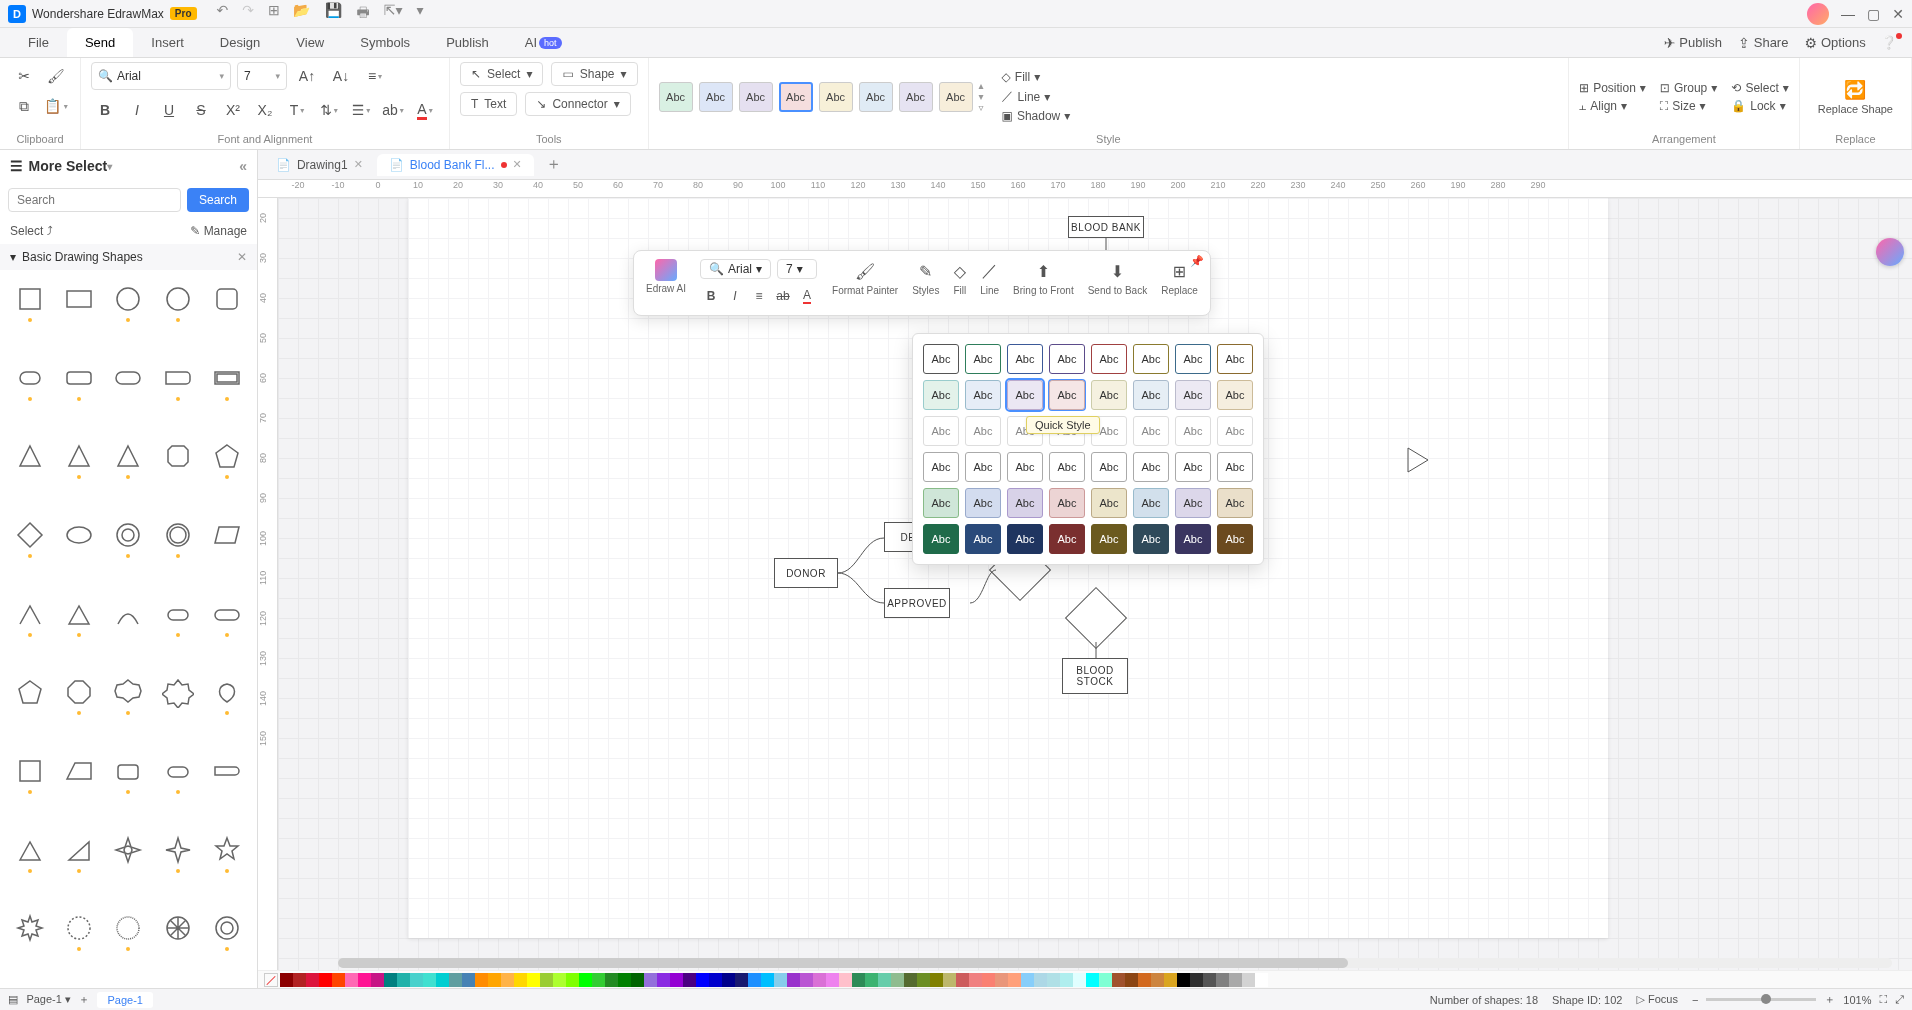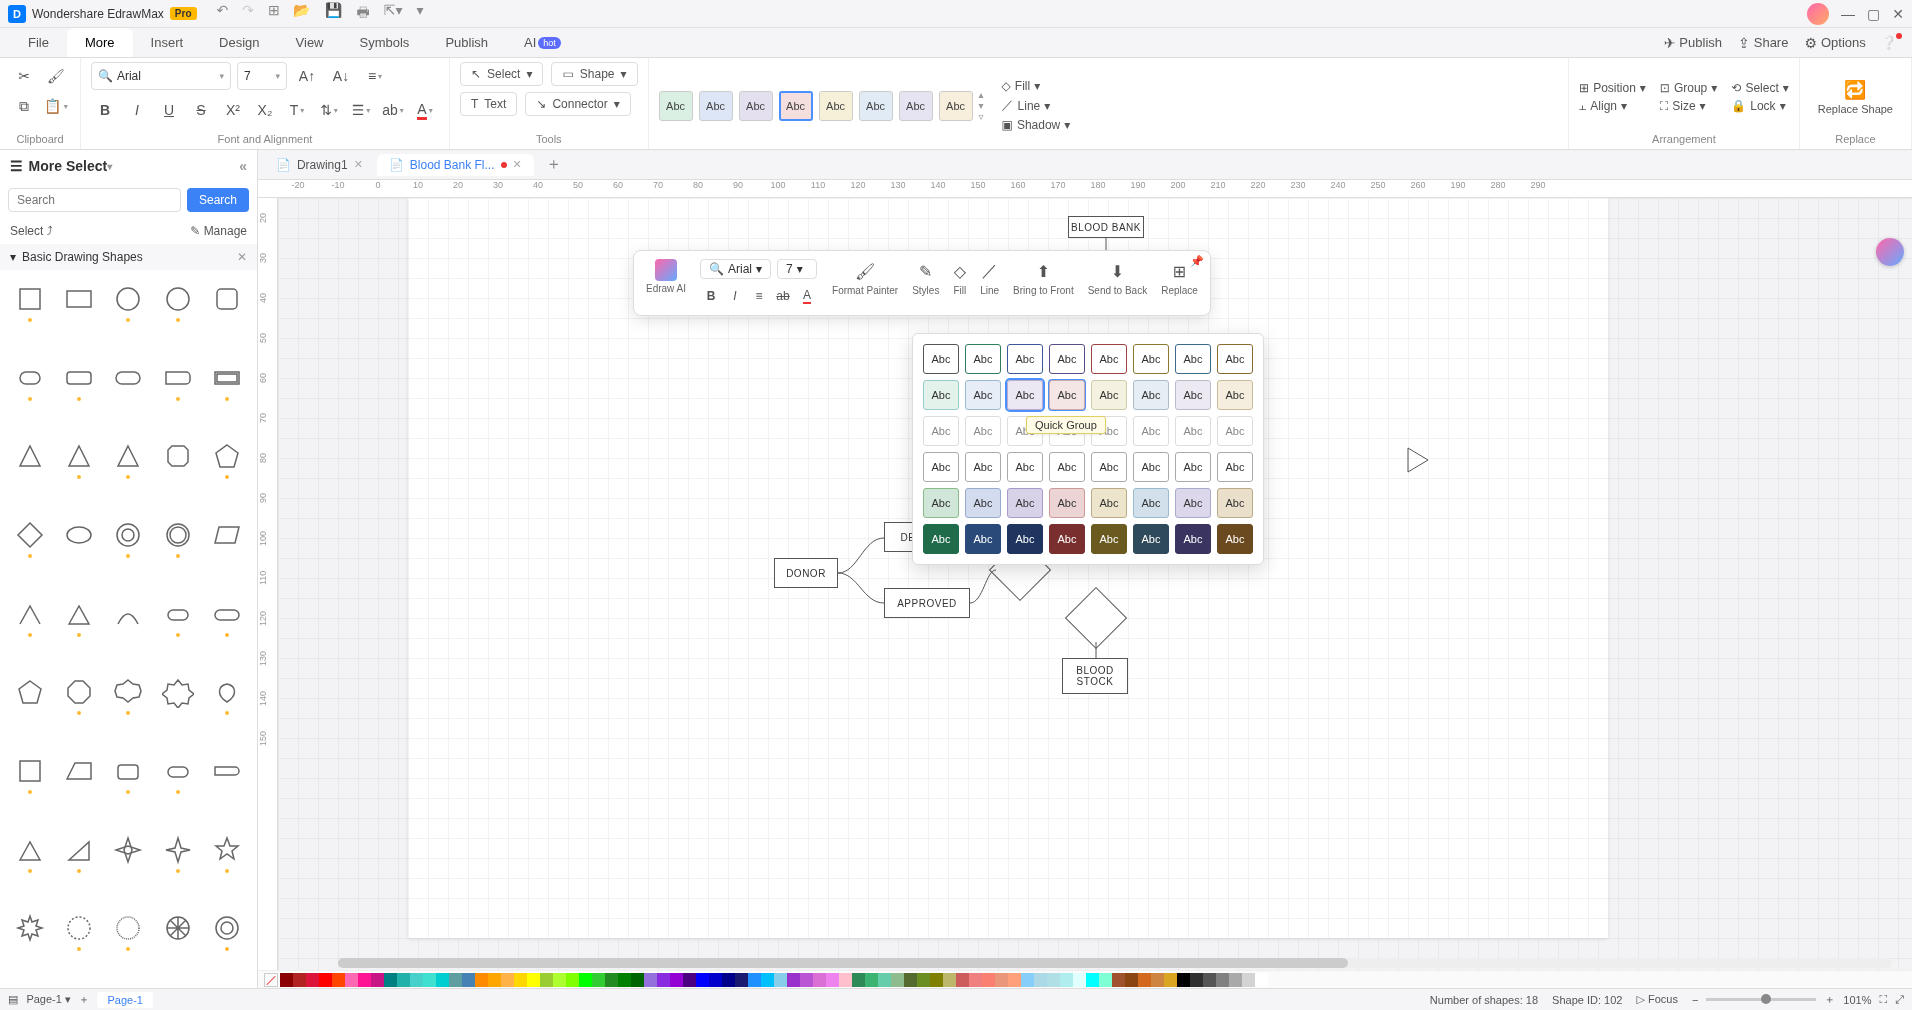--- a/index.html
+++ b/index.html
@@ -136,21 +136,21 @@
   <div class="avatar"></div>
   <div class="wincontrols">
     <span>—</span>
     <span>▢</span>
     <span>✕</span>
   </div>
 </div>
 
 <div class="menubar">
   <div class="tab">File</div>
-  <div class="tab active">More</div>
+  <div class="tab active">Send</div>
   <div class="tab">Insert</div>
   <div class="tab">Design</div>
   <div class="tab">View</div>
   <div class="tab">Symbols</div>
   <div class="tab">Publish</div>
   <div class="tab">
       <span>AI</span>
       <span class="hot">hot</span>
     </div>
   <div class="right">
@@ -255,20 +255,21 @@
         <span style="font-size:10px;">▴</span>
         <span style="font-size:10px;">▾</span>
         <span style="font-size:10px;">▿</span>
       </div>
       <div class="stacklabel" style="margin-left:12px;">
         <div class="row">◇ <span>Fill</span> ▾</div>
         <div class="row">／ <span>Line</span> ▾</div>
         <div class="row">▣ <span>Shadow</span> ▾</div>
       </div>
     </div>
+    <div class="rlabel">Style</div>
   </div>
 
   <div class="rgroup">
     <div class="rbody" style="gap:14px;">
       <div class="stacklabel">
         <div class="row">⊞ <span>Position</span> ▾</div>
         <div class="row">⫠ <span>Align</span> ▾</div>
       </div>
       <div class="stacklabel">
         <div class="row">⊡ <span>Group</span> ▾</div>
@@ -642,21 +643,21 @@
 
           <div class="shape" style="left:660px;top:18px;width:76px;height:22px;">
               <span>BLOOD BANK</span>
             </div>
           <div class="shape" style="left:366px;top:360px;width:64px;height:30px;">
               <span>DONOR</span>
             </div>
           <div class="shape" style="left:476px;top:324px;width:74px;height:30px;">
               <span>DENIED</span>
             </div>
-          <div class="shape" style="left:476px;top:390px;width:86px;height:30px;">
+          <div class="shape" style="left:476px;top:390px;width:66px;height:30px;">
               <span>APPROVED</span>
             </div>
           <div class="shape" style="left:654px;top:460px;width:66px;height:36px;">
               <span style="white-space:pre-line;">BLOOD STOCK</span>
             </div>
           <div class="shape diamond" style="left:590px;top:350px;width:44px;height:44px;"></div>
           <div class="shape diamond" style="left:666px;top:398px;width:44px;height:44px;"></div>
           <div class="shape" style="left:582px;top:225px;width:64px;height:20px;"></div>
 
           <div class="shape" style="left:614px;top:238px;width:50px;height:40px;border-radius:20px;border-left:none;border-right:none;"></div>
@@ -789,21 +790,21 @@
             <div class="styswatch" style="background: rgb(31, 107, 74); border-color: rgb(31, 107, 74); color: rgb(255, 255, 255);">Abc</div>
             <div class="styswatch" style="background: rgb(42, 74, 122); border-color: rgb(42, 74, 122); color: rgb(255, 255, 255);">Abc</div>
             <div class="styswatch" style="background: rgb(31, 53, 96); border-color: rgb(31, 53, 96); color: rgb(255, 255, 255);">Abc</div>
             <div class="styswatch" style="background: rgb(122, 47, 47); border-color: rgb(122, 47, 47); color: rgb(255, 255, 255);">Abc</div>
             <div class="styswatch" style="background: rgb(107, 90, 31); border-color: rgb(107, 90, 31); color: rgb(255, 255, 255);">Abc</div>
             <div class="styswatch" style="background: rgb(47, 74, 90); border-color: rgb(47, 74, 90); color: rgb(255, 255, 255);">Abc</div>
             <div class="styswatch" style="background: rgb(58, 53, 96); border-color: rgb(58, 53, 96); color: rgb(255, 255, 255);">Abc</div>
             <div class="styswatch" style="background: rgb(107, 74, 31); border-color: rgb(107, 74, 31); color: rgb(255, 255, 255);">Abc</div>
           </div>
       </div>
-      <div class="tooltip" style="left:768px;top:218px;">Quick Group</div>
+      <div class="tooltip" style="left:768px;top:218px;">Quick Style</div>
     </div>
 
     <div class="colorbar" id="colorbar">
       <div class="noclr"></div>
     <div class="c" style="background: rgb(139, 0, 0);"></div>
         <div class="c" style="background: rgb(178, 34, 34);"></div>
         <div class="c" style="background: rgb(220, 20, 60);"></div>
         <div class="c" style="background: rgb(255, 0, 0);"></div>
         <div class="c" style="background: rgb(255, 69, 0);"></div>
         <div class="c" style="background: rgb(255, 105, 180);"></div>

